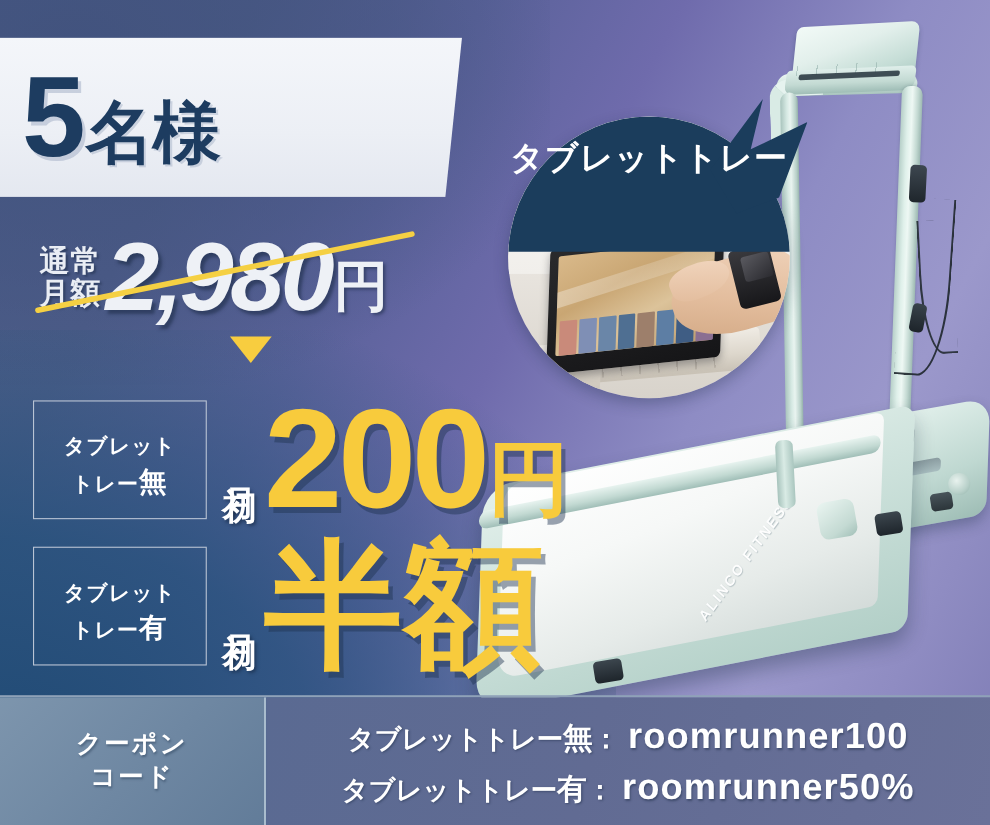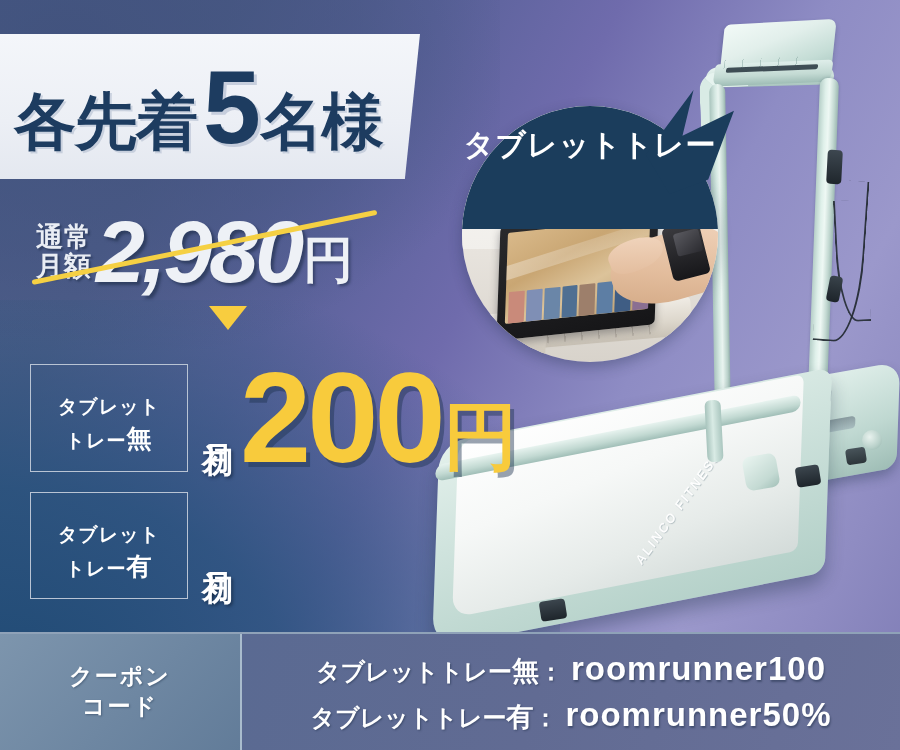--- a/index.html
+++ b/index.html
@@ -607,21 +607,20 @@
     <div class="post-base-l"></div>
     <div class="hinge"></div>
     <div class="foot1"></div>
     <div class="foot2"></div>
     <div class="foot3"></div>
     <div class="wheel"></div>
   </div>
 
   <div class="banner">
     <div class="banner-inner">
-      <span class="banner-kanji">各先着</span>
       <span class="banner-num">5</span>
       <span class="banner-kanji">名様</span>
     </div>
   </div>
 
   <div class="oldprice">
     <span class="oldprice-label">
       <span>通常</span>
       <span>月額</span>
     </span>
@@ -645,20 +644,23 @@
   </div>
 
   <div class="tier tier-b">
     <div class="tier-box">
       <div>タブレット</div>
       <div>
         <span>トレー</span><span class="emph">有</span>
       </div>
     </div>
     <div class="tier-month">初月</div>
+    <div class="tier-big">
+      <span class="amount-half">半額</span>
+    </div>
   </div>
 
   <div class="callout">
     <div class="callout-photo">
       <div class="ph-wall"></div>
       <div class="ph-tray"></div>
       <div class="ph-tray-ribs"></div>
       <div class="ph-stand"></div>
       <div class="ph-tablet-body"></div>
       <div class="ph-tablet-screen">

